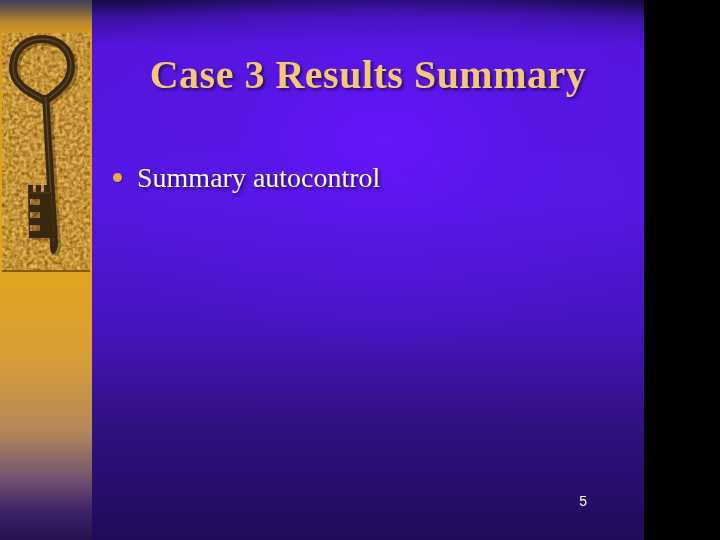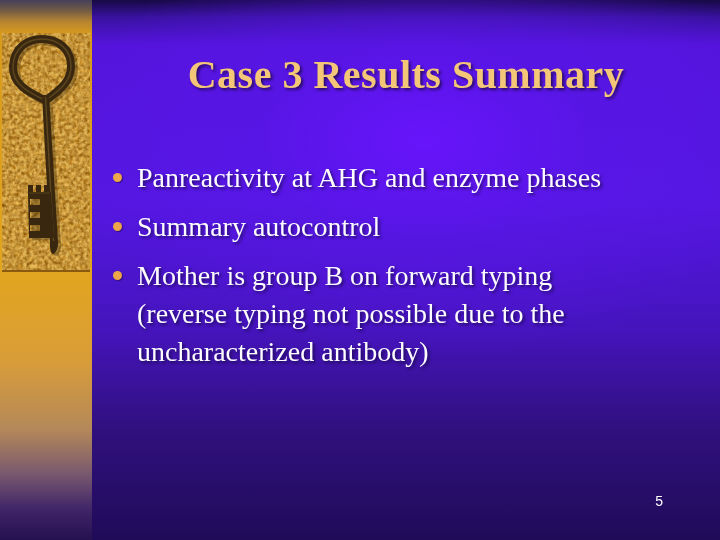--- a/index.html
+++ b/index.html
@@ -4,21 +4,21 @@
 <style>
   html, body { margin: 0; padding: 0; }
   body {
     width: 720px; height: 540px;
     font-family: "Liberation Serif", serif;
     overflow: hidden;
     background: #000;
   }
   .slide {
     position: relative;
-    width: 720px; height: 540px;
+    width: 644px; height: 540px;
     display: flex;
   }
 
   
   .sidebar {
     position: relative;
     width: 92px; height: 540px;
     flex: 0 0 92px;
     background: linear-gradient(to bottom,
       #46405a 0px, #6f5a46 10px, #b98630 22px, #d89a1c 34px,
@@ -141,30 +141,20 @@
       </svg>
     </div>
   </div>
 
   <div class="main">
     <h1 class="title">Case 3 Results Summary</h1>
 
     <ul class="bullets">
       <li>
         <span class="dot"></span>
-        <div class="line">Panreactivity at AHG and enzyme phases</div>
-      </li>
-      <li>
-        <span class="dot"></span>
         <div class="line">Summary autocontrol</div>
-      </li>
-      <li>
-        <span class="dot"></span>
-        <div class="line">Mother is group B on forward typing</div>
-        <div class="line">(reverse typing not possible due to the</div>
-        <div class="line">uncharacterized antibody)</div>
       </li>
     </ul>
 
     <div class="page-number">5</div>
   </div>
 
 </div>
 
 </body></html>

